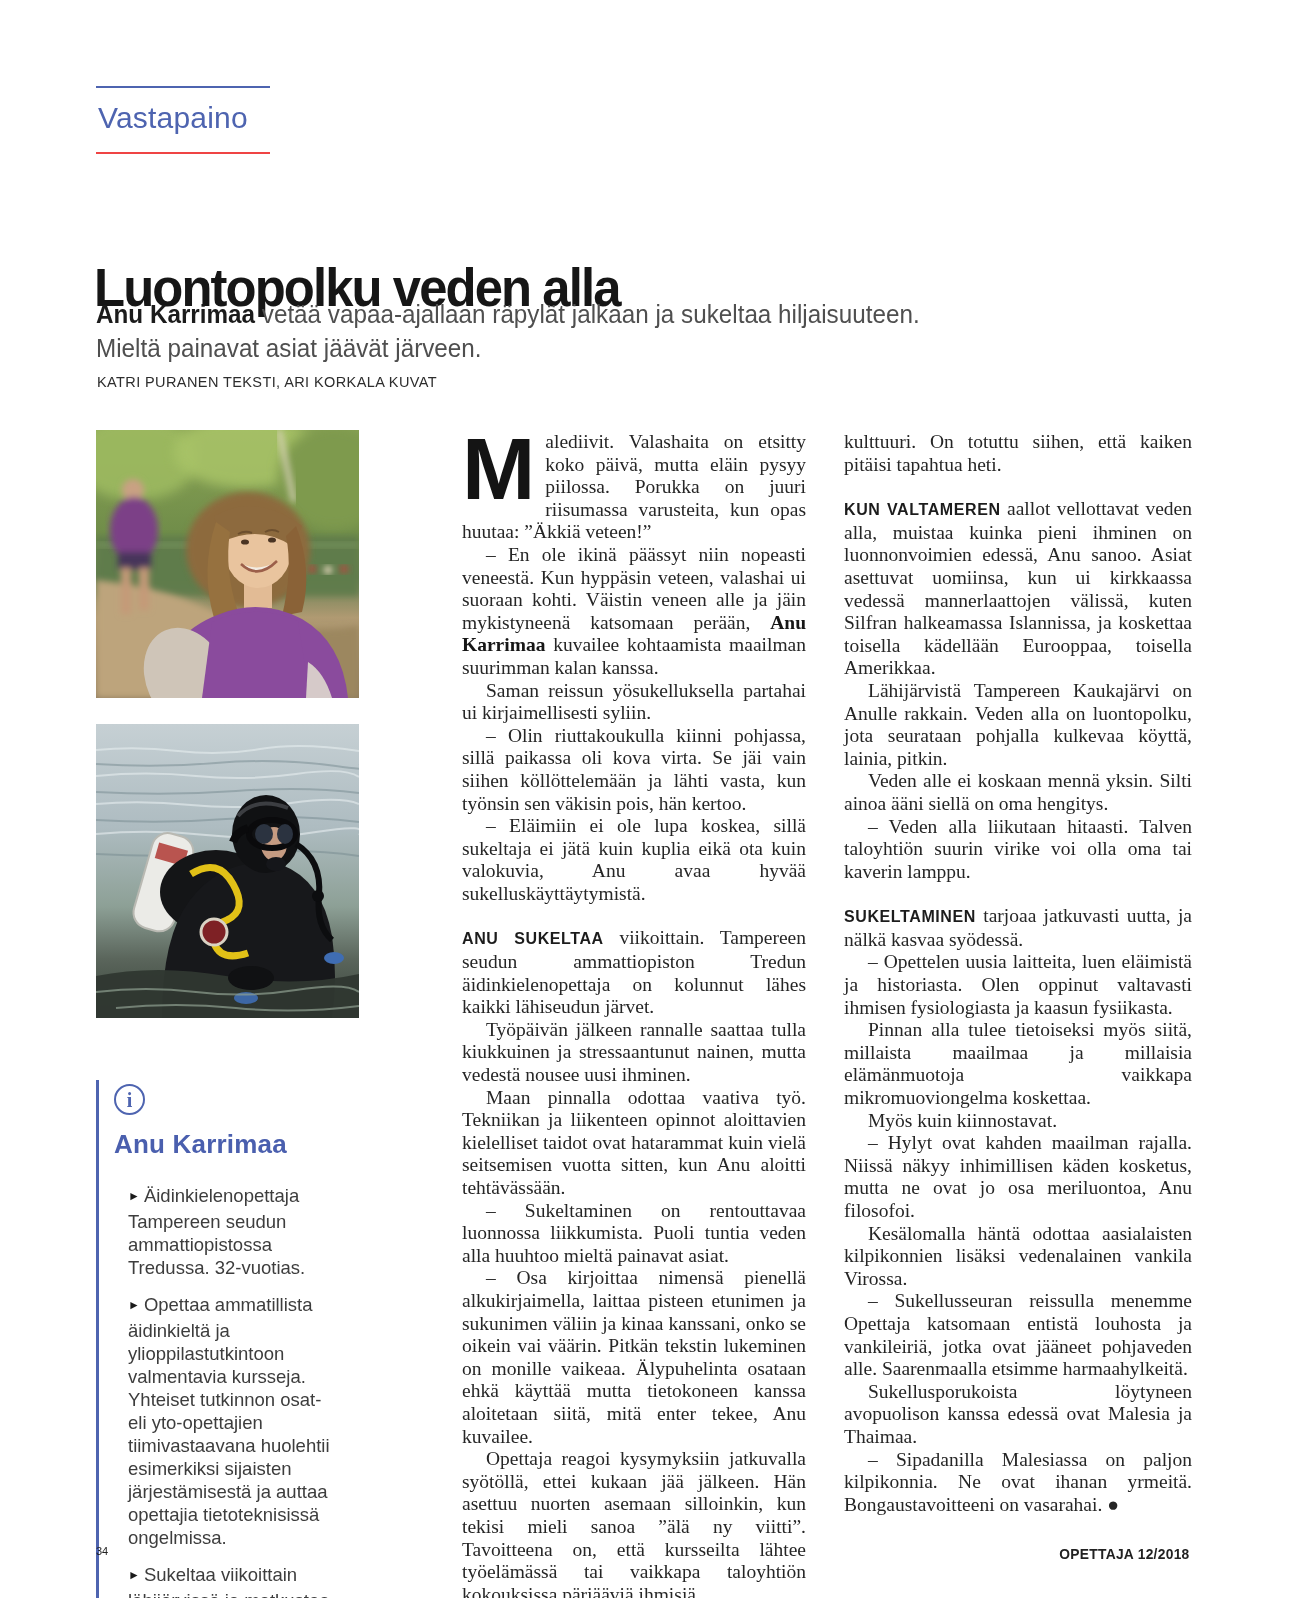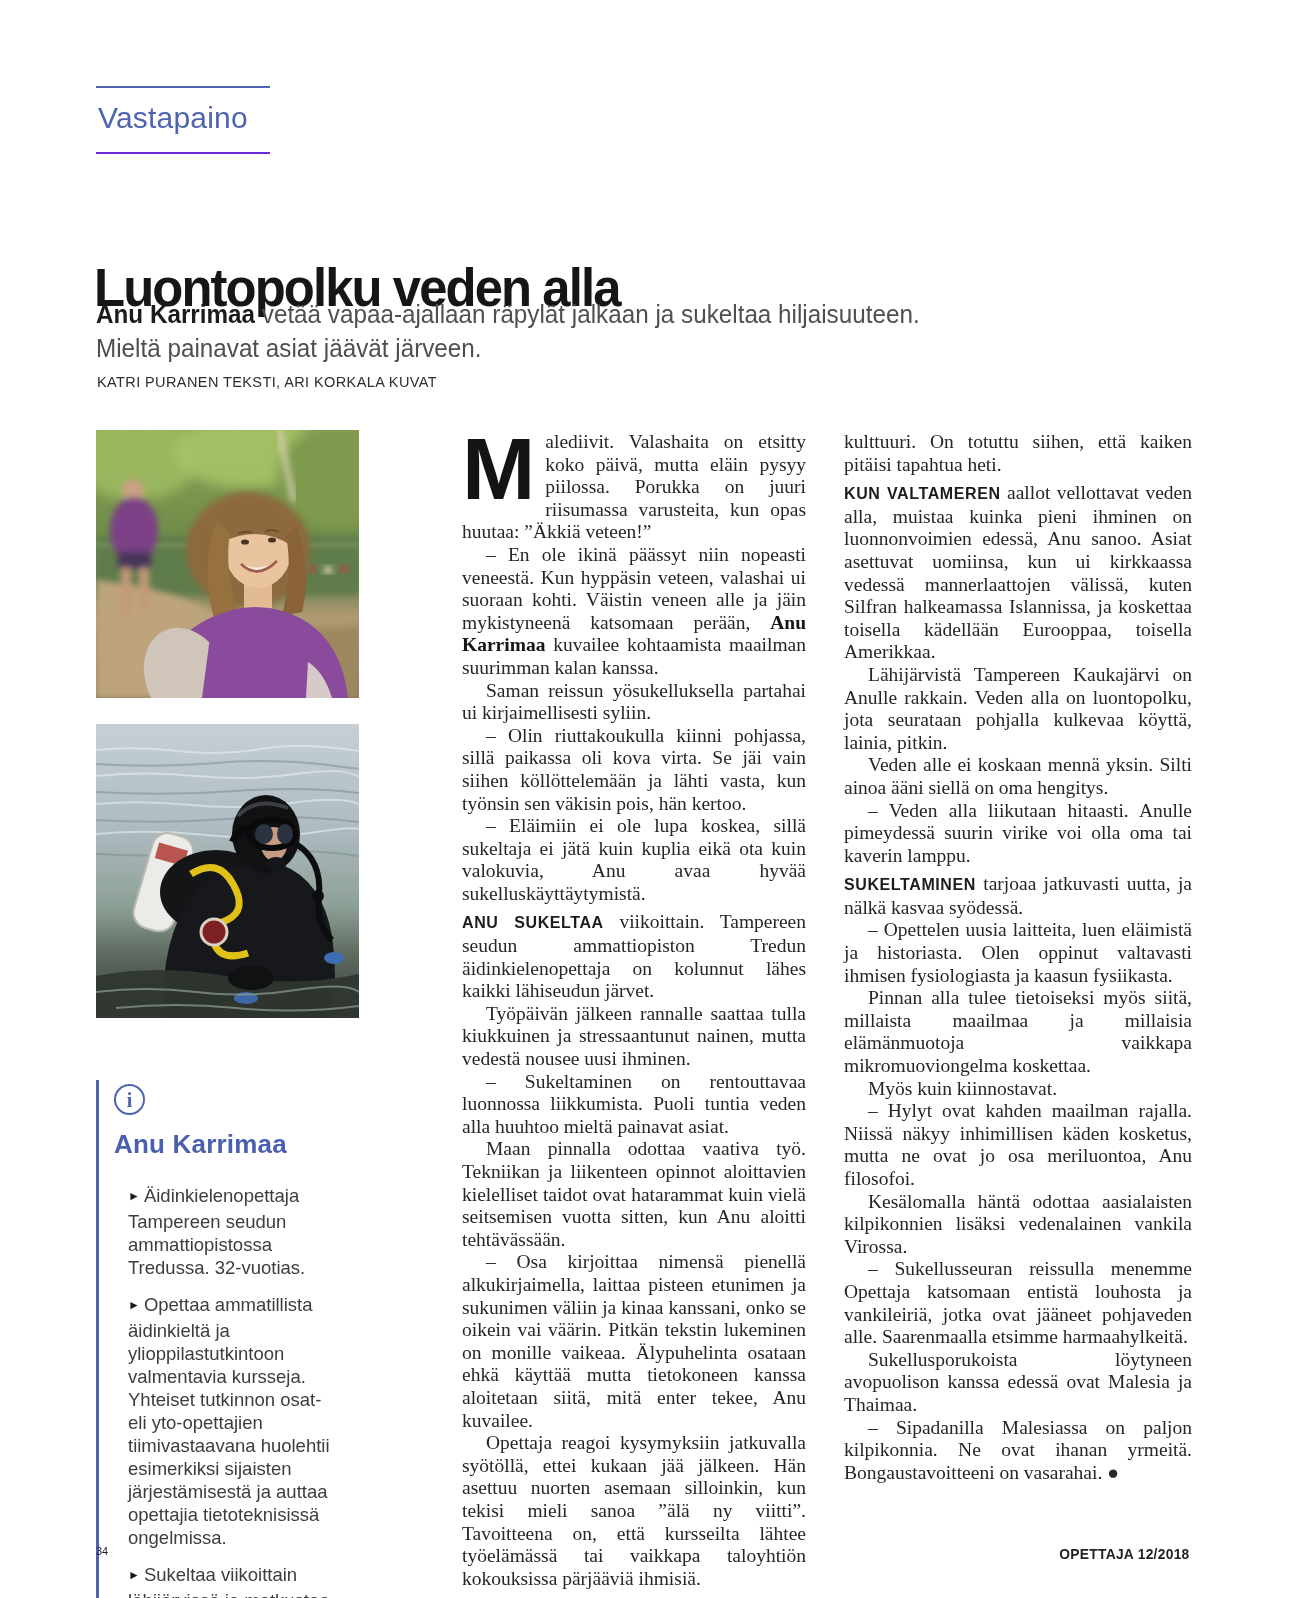--- a/index.html
+++ b/index.html
@@ -1,21 +1,21 @@
 <!DOCTYPE html>
 <html lang="fi"><head>
 <meta charset="utf-8">
 <style>
   html,body{margin:0;padding:0;background:#ffffff;}
   .page{position:relative;width:1312px;height:1598px;background:#ffffff;overflow:hidden;
         font-family:"Liberation Sans",sans-serif;}
 
   
   .kicker{position:absolute;left:96px;top:86px;width:172px;
-          border-top:2px solid #4e64b0;border-bottom:2px solid #6d28d9;
+          border-top:2px solid #4e64b0;border-bottom:2px solid #ef4444;
           padding:13px 0 17px 2px;}
   .kicker span{font-size:30px;color:#4e64b0;letter-spacing:0.2px;}
 
   
   .title{position:absolute;left:94px;top:220px;font-size:54px;font-weight:700;
          color:#161616;letter-spacing:-2px;transform:scaleX(0.94);transform-origin:left top;
          white-space:nowrap;}
   .lead{position:absolute;left:96px;top:297px;width:860px;color:#4f4f4f;
         font-size:25px;line-height:34px;transform:scaleX(0.97);transform-origin:left top;}
   .lead p{margin:0;}
@@ -41,21 +41,21 @@
   .info-items .bullet{font-size:12px;color:#1a1a1a;margin-right:4px;position:relative;top:-2px;}
 
   
   .col{position:absolute;top:431px;font-family:"Liberation Serif",serif;
        font-size:19.5px;line-height:22.6px;color:#262626;text-align:justify;
        hyphens:auto;-webkit-hyphens:auto;overflow-wrap:break-word;}
   .col1{left:462px;width:344px;}
   .col2{left:844px;width:348px;}
   .col p{margin:0;text-indent:24px;}
   .col p.flush{text-indent:0;}
-  .col p.gap-top{margin-top:6px;}
+  .col p.gap-top{margin-top:22px;}
   .subhead{font-family:"Liberation Sans",sans-serif;font-weight:700;font-size:16px;
            letter-spacing:0.6px;color:#1c1c1c;}
   .bold-name{font-weight:700;color:#161616;}
   .dropcap{float:left;font-family:"Liberation Sans",sans-serif;font-weight:700;
            font-size:88px;line-height:64px;padding:6px 10px 2px 0;color:#141414;}
 
   
   .footer-num{position:absolute;left:96px;top:1545px;font-size:11px;font-weight:400;color:#222;}
   .footer-issue{position:absolute;right:122px;top:1545px;font-size:15px;font-weight:700;
                 color:#222;letter-spacing:0.3px;transform:scaleX(0.92);transform-origin:right top;}
@@ -209,33 +209,33 @@
   </aside>
 
   <div class="col col1">
     <p class="flush"><span class="dropcap">M</span><span>alediivit. Valashaita on etsitty koko päivä, mutta eläin pysyy piilossa. Porukka on juuri riisumassa varusteita, kun opas huutaa: ”Äkkiä veteen!”</span></p>
     <p><span>– En ole ikinä päässyt niin nopeasti veneestä. Kun hyppäsin veteen, valashai ui suoraan kohti. Väistin veneen alle ja jäin mykistyneenä katsomaan perään, </span><span class="bold-name">Anu Karrimaa</span><span> kuvailee kohtaamista maailman suurimman kalan kanssa.</span></p>
     <p>Saman reissun yösukelluksella partahai ui kirjaimellisesti syliin.</p>
     <p>– Olin riuttakoukulla kiinni pohjassa, sillä paikassa oli kova virta. Se jäi vain siihen köllöttelemään ja lähti vasta, kun työnsin sen väkisin pois, hän kertoo.</p>
     <p>– Eläimiin ei ole lupa koskea, sillä sukeltaja ei jätä kuin kuplia eikä ota kuin valokuvia, Anu avaa hyvää sukelluskäyttäytymistä.</p>
     <p class="flush gap-top"><span class="subhead">ANU SUKELTAA</span><span> viikoittain. Tampereen seudun ammattiopiston Tredun äidinkielenopettaja on kolunnut lähes kaikki lähiseudun järvet.</span></p>
     <p>Työpäivän jälkeen rannalle saattaa tulla kiukkuinen ja stressaantunut nainen, mutta vedestä nousee uusi ihminen.</p>
+    <p>Maan pinnalla odottaa vaativa työ. Tekniikan ja liikenteen opinnot aloittavien kielelliset taidot ovat hatarammat kuin vielä seitsemisen vuotta sitten, kun Anu aloitti tehtävässään.</p>
     <p>– Sukeltaminen on rentouttavaa luonnossa liikkumista. Puoli tuntia veden alla huuhtoo mieltä painavat asiat.</p>
-    <p>Maan pinnalla odottaa vaativa työ. Tekniikan ja liikenteen opinnot aloittavien kielelliset taidot ovat hatarammat kuin vielä seitsemisen vuotta sitten, kun Anu aloitti tehtävässään.</p>
     <p>– Osa kirjoittaa nimensä pienellä alkukirjaimella, laittaa pisteen etunimen ja sukunimen väliin ja kinaa kanssani, onko se oikein vai väärin. Pitkän tekstin lukeminen on monille vaikeaa. Älypuhelinta osataan ehkä käyttää mutta tietokoneen kanssa aloitetaan siitä, mitä enter tekee, Anu kuvailee.</p>
     <p>Opettaja reagoi kysymyksiin jatkuvalla syötöllä, ettei kukaan jää jälkeen. Hän asettuu nuorten asemaan silloinkin, kun tekisi mieli sanoa ”älä ny viitti”. Tavoitteena on, että kursseilta lähtee työelämässä tai vaikkapa taloyhtiön kokouksissa pärjääviä ihmisiä.</p>
 
   </div>
 
   <div class="col col2">
     <p class="flush">kulttuuri. On totuttu siihen, että kaiken pitäisi tapahtua heti.</p>
     <p class="flush gap-top"><span class="subhead">KUN VALTAMEREN</span><span> aallot vellottavat veden alla, muistaa kuinka pieni ihminen on luonnonvoimien edessä, Anu sanoo. Asiat asettuvat uomiinsa, kun ui kirkkaassa vedessä mannerlaattojen välissä, kuten Silfran halkeamassa Islannissa, ja koskettaa toisella kädellään Eurooppaa, toisella Amerikkaa.</span></p>
     <p>Lähijärvistä Tampereen Kaukajärvi on Anulle rakkain. Veden alla on luontopolku, jota seurataan pohjalla kulkevaa köyttä, lainia, pitkin.</p>
     <p>Veden alle ei koskaan mennä yksin. Silti ainoa ääni siellä on oma hengitys.</p>
-    <p>– Veden alla liikutaan hitaasti. Anulle pimeydessä suurin virike voi olla oma tai kaverin lamppu.</p>
+    <p>– Veden alla liikutaan hitaasti. Talven taloyhtiön suurin virike voi olla oma tai kaverin lamppu.</p>
     <p class="flush gap-top"><span class="subhead">SUKELTAMINEN</span><span> tarjoaa jatkuvasti uutta, ja nälkä kasvaa syödessä.</span></p>
     <p>– Opettelen uusia laitteita, luen eläimistä ja historiasta. Olen oppinut valtavasti ihmisen fysiologiasta ja kaasun fysiikasta.</p>
     <p>Pinnan alla tulee tietoiseksi myös siitä, millaista maailmaa ja millaisia elämänmuotoja vaikkapa mikromuoviongelma koskettaa.</p>
     <p>Myös kuin kiinnostavat.</p>
     <p>– Hylyt ovat kahden maailman rajalla. Niissä näkyy inhimillisen käden kosketus, mutta ne ovat jo osa meriluontoa, Anu filosofoi.</p>
     <p>Kesälomalla häntä odottaa aasialaisten kilpikonnien lisäksi vedenalainen vankila Virossa.</p>
     <p>– Sukellusseuran reissulla menemme Opettaja katsomaan entistä louhosta ja vankileiriä, jotka ovat jääneet pohjaveden alle. Saarenmaalla etsimme harmaahylkeitä.</p>
     <p>Sukellusporukoista löytyneen avopuolison kanssa edessä ovat Malesia ja Thaimaa.</p>
     <p>– Sipadanilla Malesiassa on paljon kilpikonnia. Ne ovat ihanan yrmeitä. Bongaustavoitteeni on vasarahai. ●</p>
   </div>

